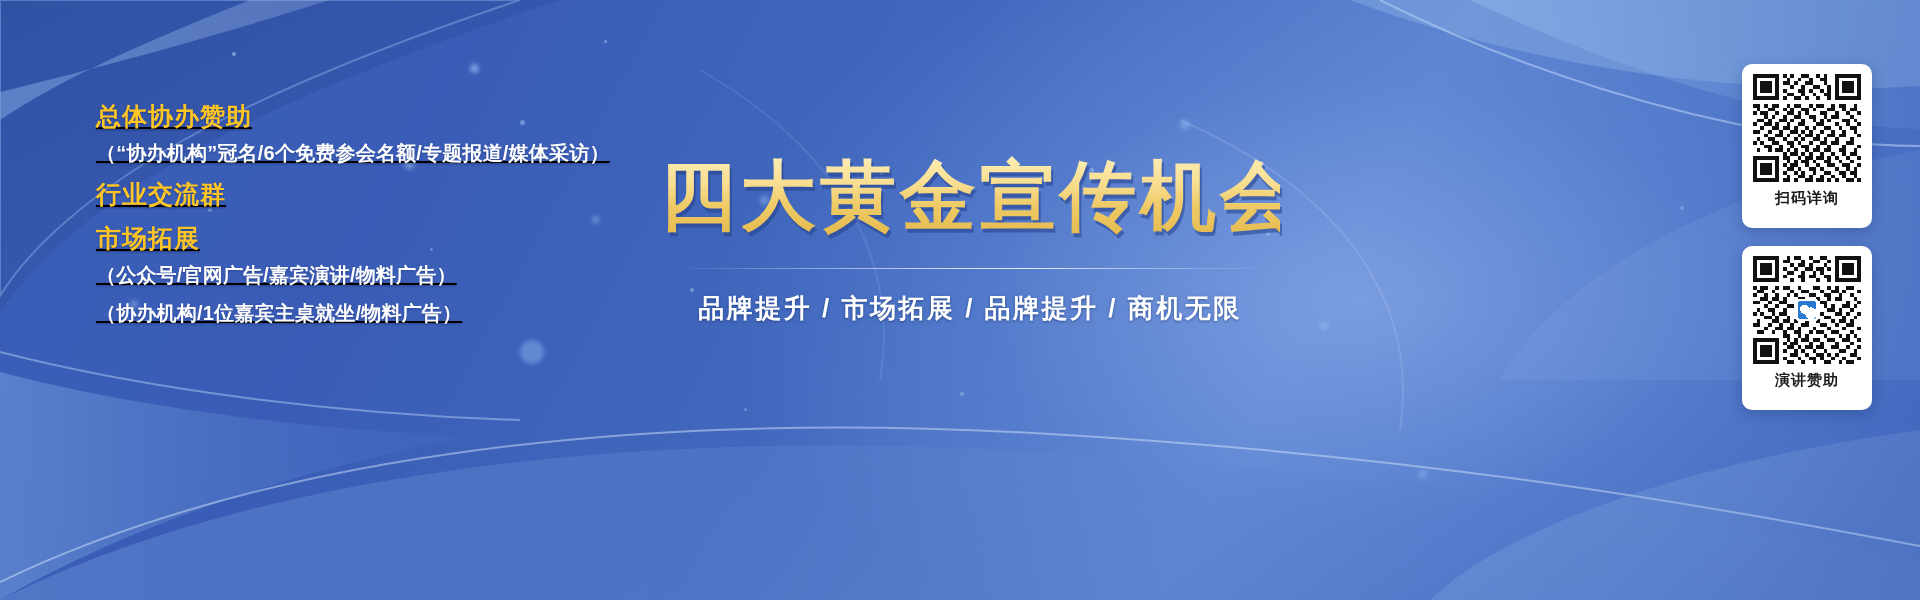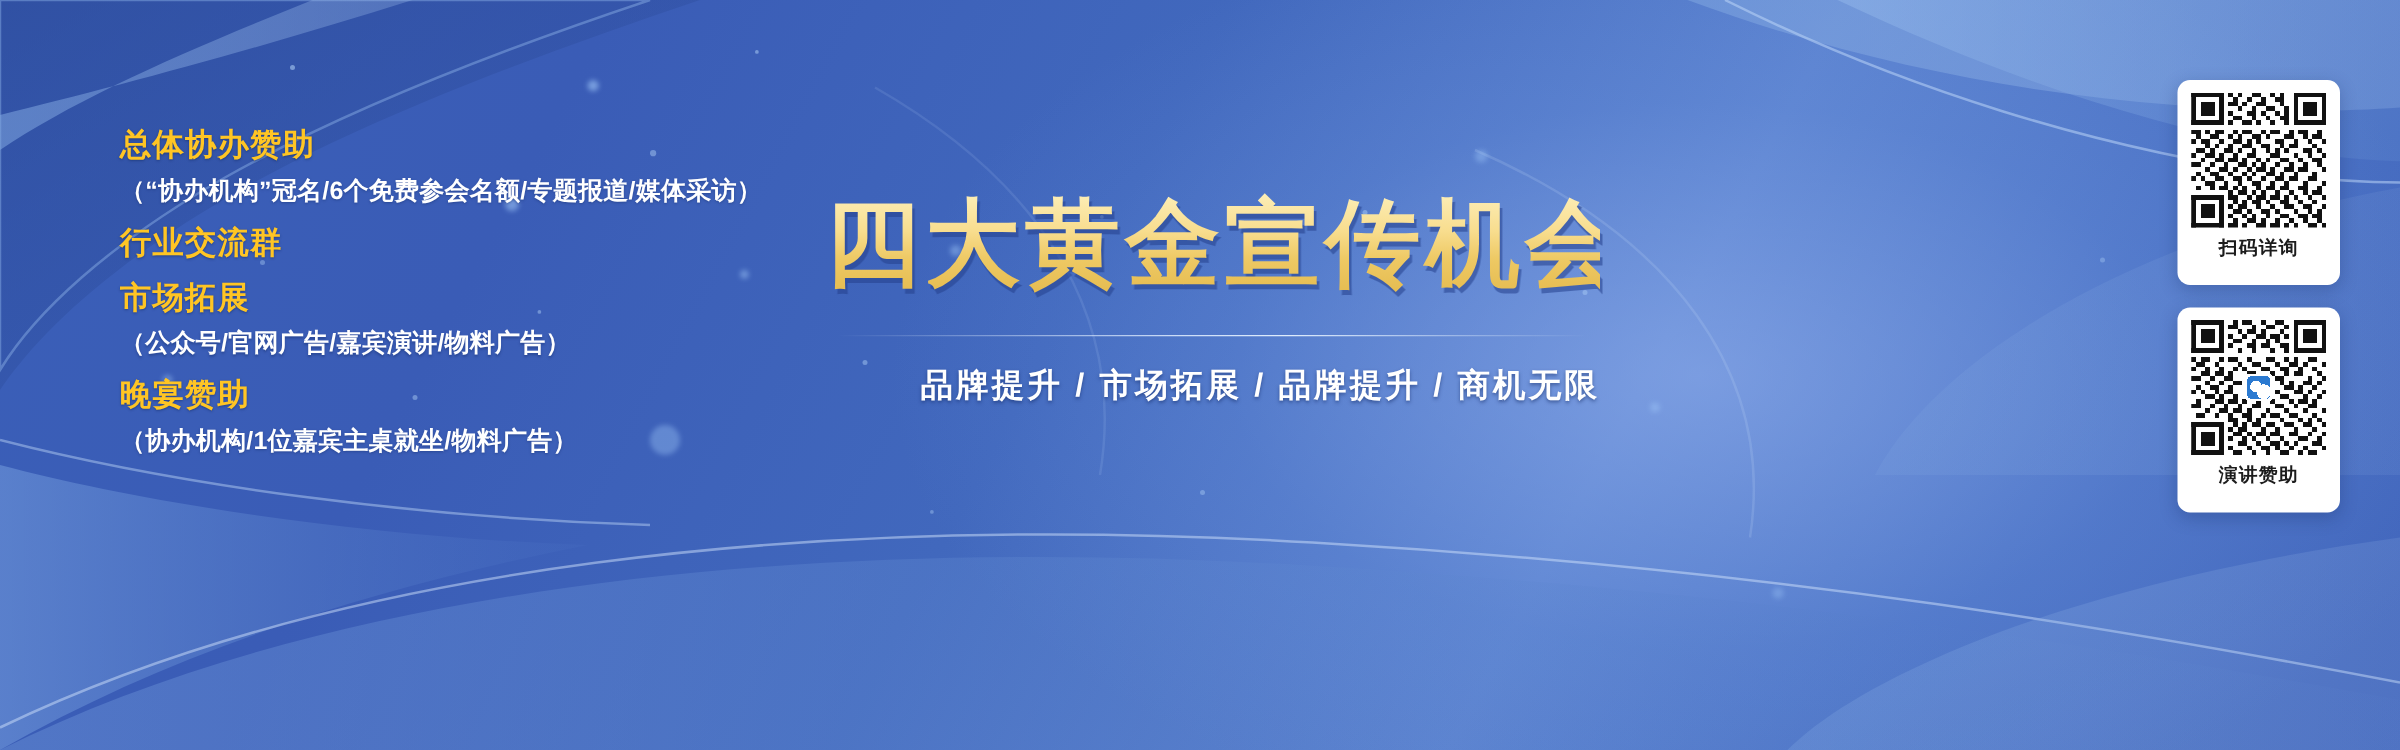--- a/index.html
+++ b/index.html
@@ -30,21 +30,21 @@
     filter:blur(.4px);
   }
   .spk.soft { filter:blur(2.2px); background:#a9d2ff; }
 
   
   .sponsors {
     position:absolute;
     left:96px; top:96px;
     width:600px;
   }
-  .tier { margin-bottom:4px; }
+  .tier { margin-bottom:4px;text-decoration:underline; }
   .tier-title {
     font-size:25px;
     font-weight:bold;
     color:#ffc524;
     letter-spacing:1px;
     line-height:40px;
     text-shadow:0 1px 2px rgba(10,30,80,.45);
   }
   .tier-detail {
     font-size:20px;
@@ -54,21 +54,21 @@
     letter-spacing:.2px;
     white-space:nowrap;
     text-shadow:0 1px 2px rgba(10,30,80,.35);
   }
 
   
   .headline-wrap {
     position:absolute;
     left:660px; top:150px;
     width:620px;
-    text-align:right;
+    text-align:center;
   }
   .headline {
     font-size:76px;
     font-weight:bold;
     letter-spacing:4px;
     line-height:92px;
     background:linear-gradient(180deg,#fdf0bd 0%, #f8dd8e 38%, #eec964 62%, #e3b84b 100%);
     -webkit-background-clip:text;
     background-clip:text;
     color:transparent;
@@ -202,21 +202,20 @@
     <div class="tier">
       <div class="tier-title">行业交流群</div>
     </div>
 
     <div class="tier">
       <div class="tier-title">市场拓展</div>
       <div class="tier-detail">（公众号/官网广告/嘉宾演讲/物料广告）</div>
     </div>
 
     <div class="tier">
-      <div class="tier-title">晚宴赞助</div>
       <div class="tier-detail">（协办机构/1位嘉宾主桌就坐/物料广告）</div>
     </div>
 
   </div>
 
   <div class="headline-wrap">
     <div class="headline">四大黄金宣传机会</div>
     <div class="rule"></div>
     <div class="tagline">品牌提升 / 市场拓展 / 品牌提升 / 商机无限</div>
   </div>

